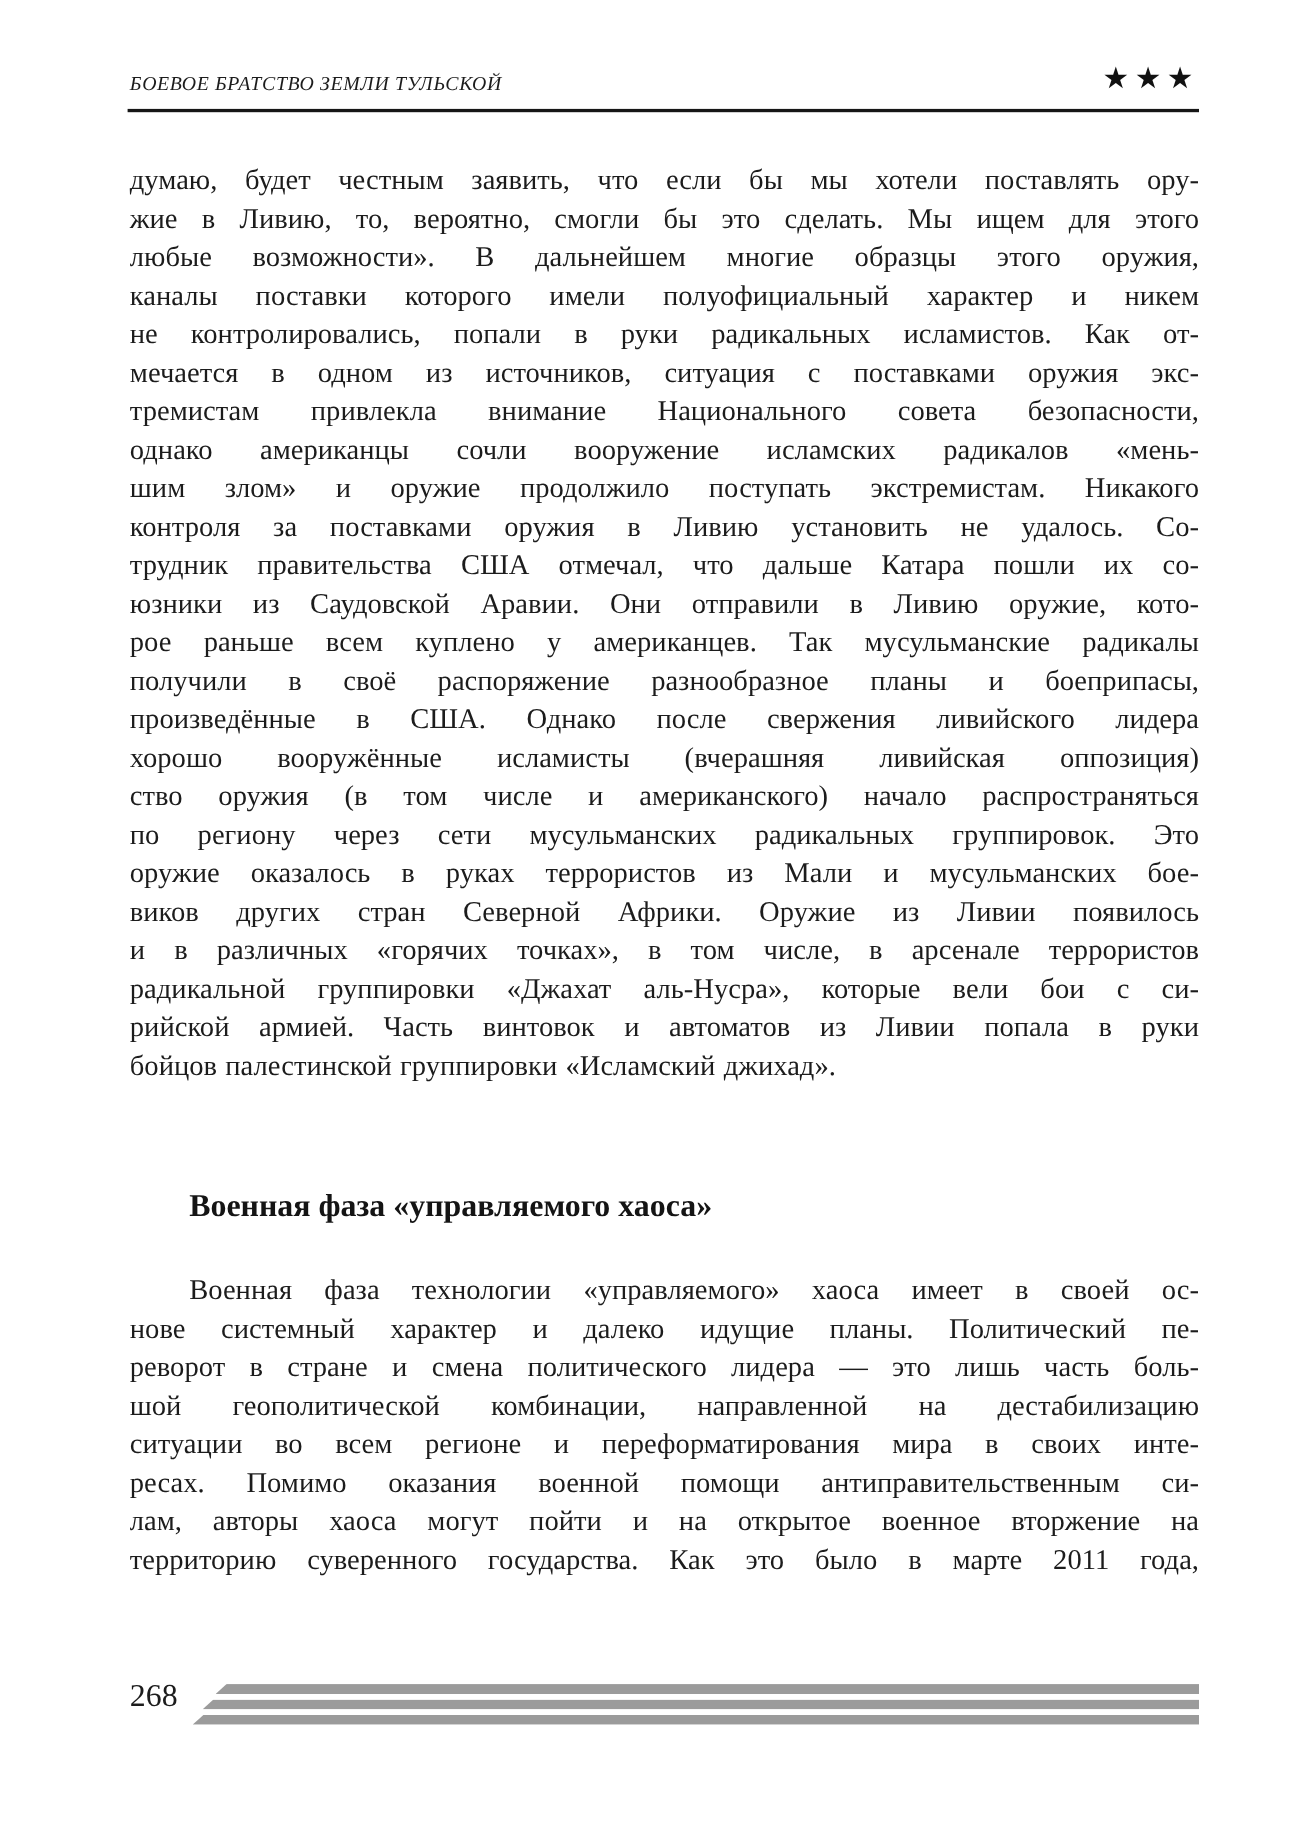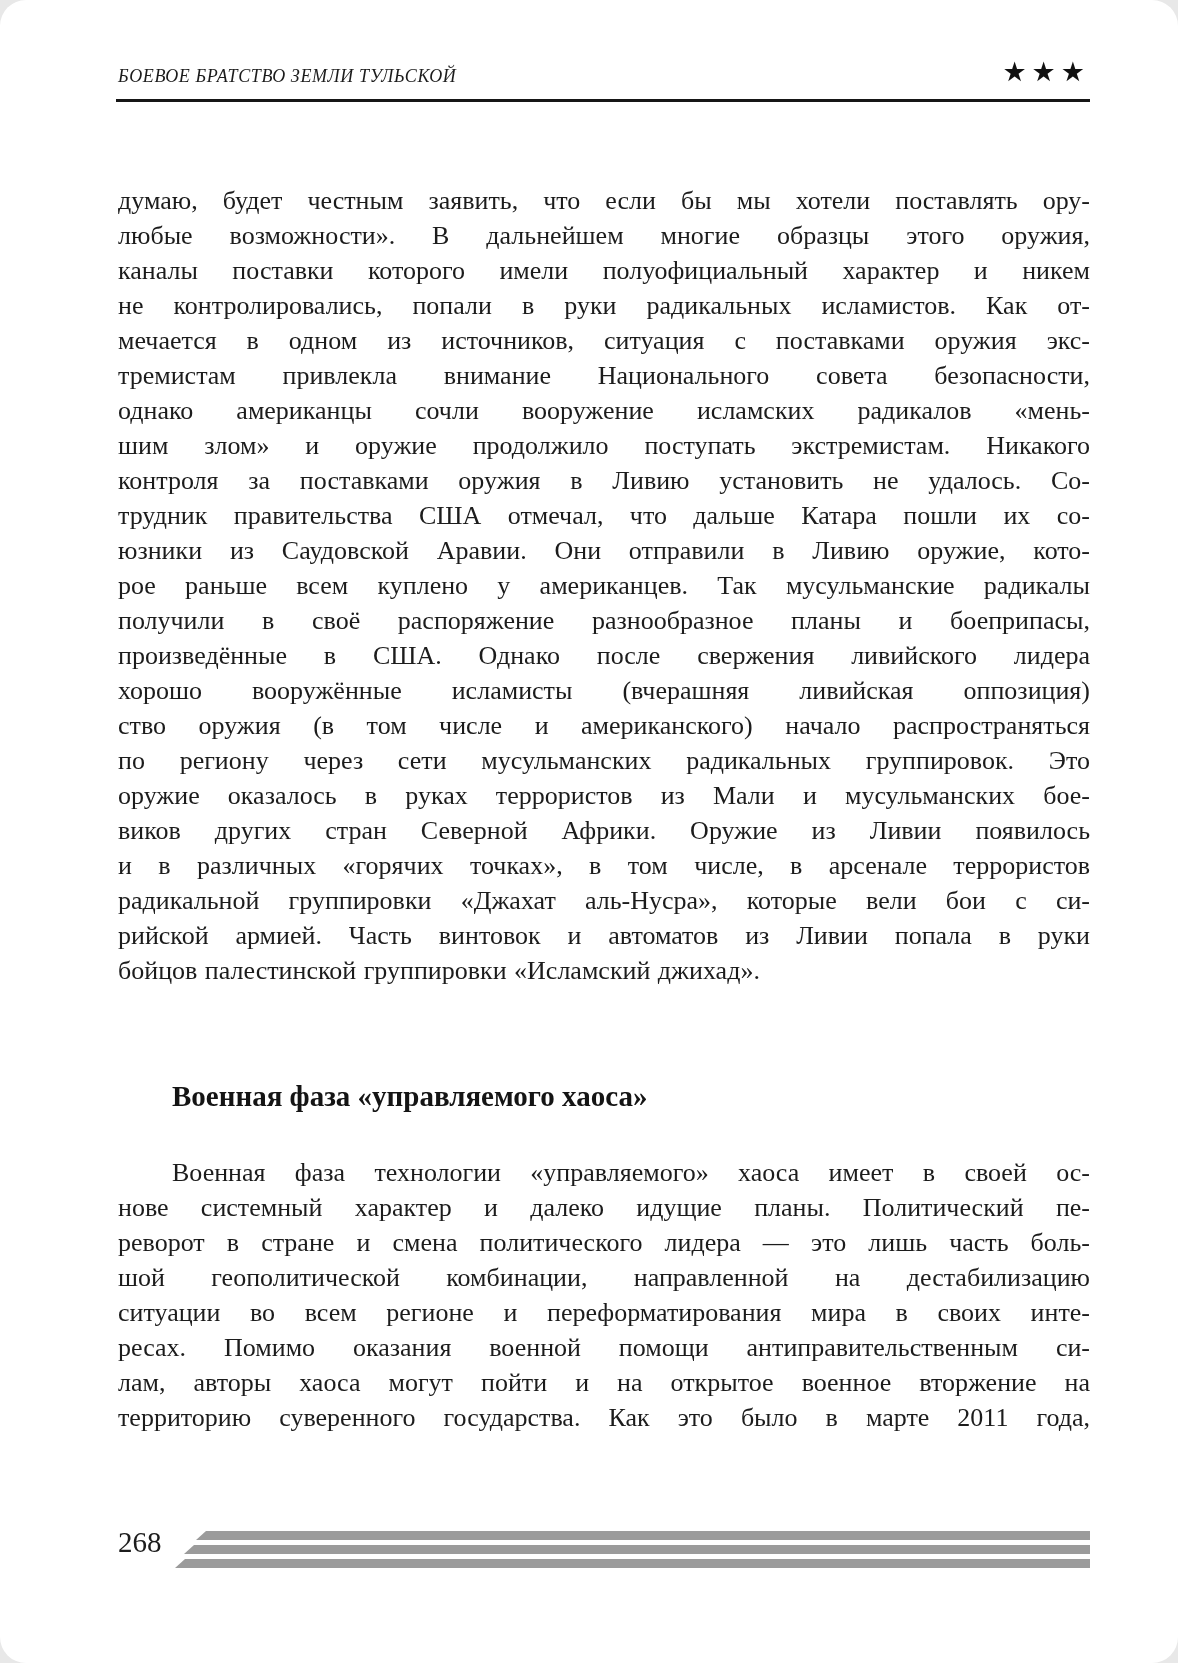--- a/index.html
+++ b/index.html
@@ -9,21 +9,20 @@
   }
   .page {
     position: relative;
     width: 1178px;
     height: 1663px;
     margin: 0 auto;
     background: #ffffff;
     color: #1c1c1c;
     font-family: "Liberation Serif", serif;
     overflow: hidden;
-    border-radius: 26px;
   }
 
   
   .running-title {
     position: absolute;
     left: 118px;
     top: 66px;
     font-style: italic;
     font-size: 18px;
     letter-spacing: 0.6px;
@@ -51,21 +50,21 @@
 
   
   .text-block {
     position: absolute;
     left: 118px;
     width: 972px;
     font-size: 26px;
     line-height: 35px;
     word-spacing: 1px;
   }
-  .para-1 { top: 146px; margin-top: 37px; }
+  .para-1 { top: 146px; }
   .para-2 { top: 1155px; }
   .tline {
     text-align: justify;
     text-align-last: justify;
     white-space: normal;
     height: 35px;
     overflow: visible;
   }
   .tline.last { text-align-last: left; }
   .tline.indent { text-indent: 54px; }
@@ -103,20 +102,21 @@
 <div class="page" style="background: rgb(255, 255, 255); color: rgb(28, 28, 28);">
 
   <div>
     <div class="running-title">БОЕВОЕ БРАТСТВО ЗЕМЛИ ТУЛЬСКОЙ</div>
     <div class="header-stars">★★★</div>
     <div class="header-rule" style="background: rgb(22, 22, 22);"></div>
   </div>
 
   <div class="text-block para-1">
       <div class="tline">думаю, будет честным заявить, что если бы мы хотели поставлять ору-</div>
+      <div class="tline">жие в Ливию, то, вероятно, смогли бы это сделать. Мы ищем для этого</div>
       <div class="tline">любые возможности». В дальнейшем многие образцы этого оружия,</div>
       <div class="tline">каналы поставки которого имели полуофициальный характер и никем</div>
       <div class="tline">не контролировались, попали в руки радикальных исламистов. Как от-</div>
       <div class="tline">мечается в одном из источников, ситуация с поставками оружия экс-</div>
       <div class="tline">тремистам привлекла внимание Национального совета безопасности,</div>
       <div class="tline">однако американцы сочли вооружение исламских радикалов «мень-</div>
       <div class="tline">шим злом» и оружие продолжило поступать экстремистам. Никакого</div>
       <div class="tline">контроля за поставками оружия в Ливию установить не удалось. Со-</div>
       <div class="tline">трудник правительства США отмечал, что дальше Катара пошли их со-</div>
       <div class="tline">юзники из Саудовской Аравии. Они отправили в Ливию оружие, кото-</div>

